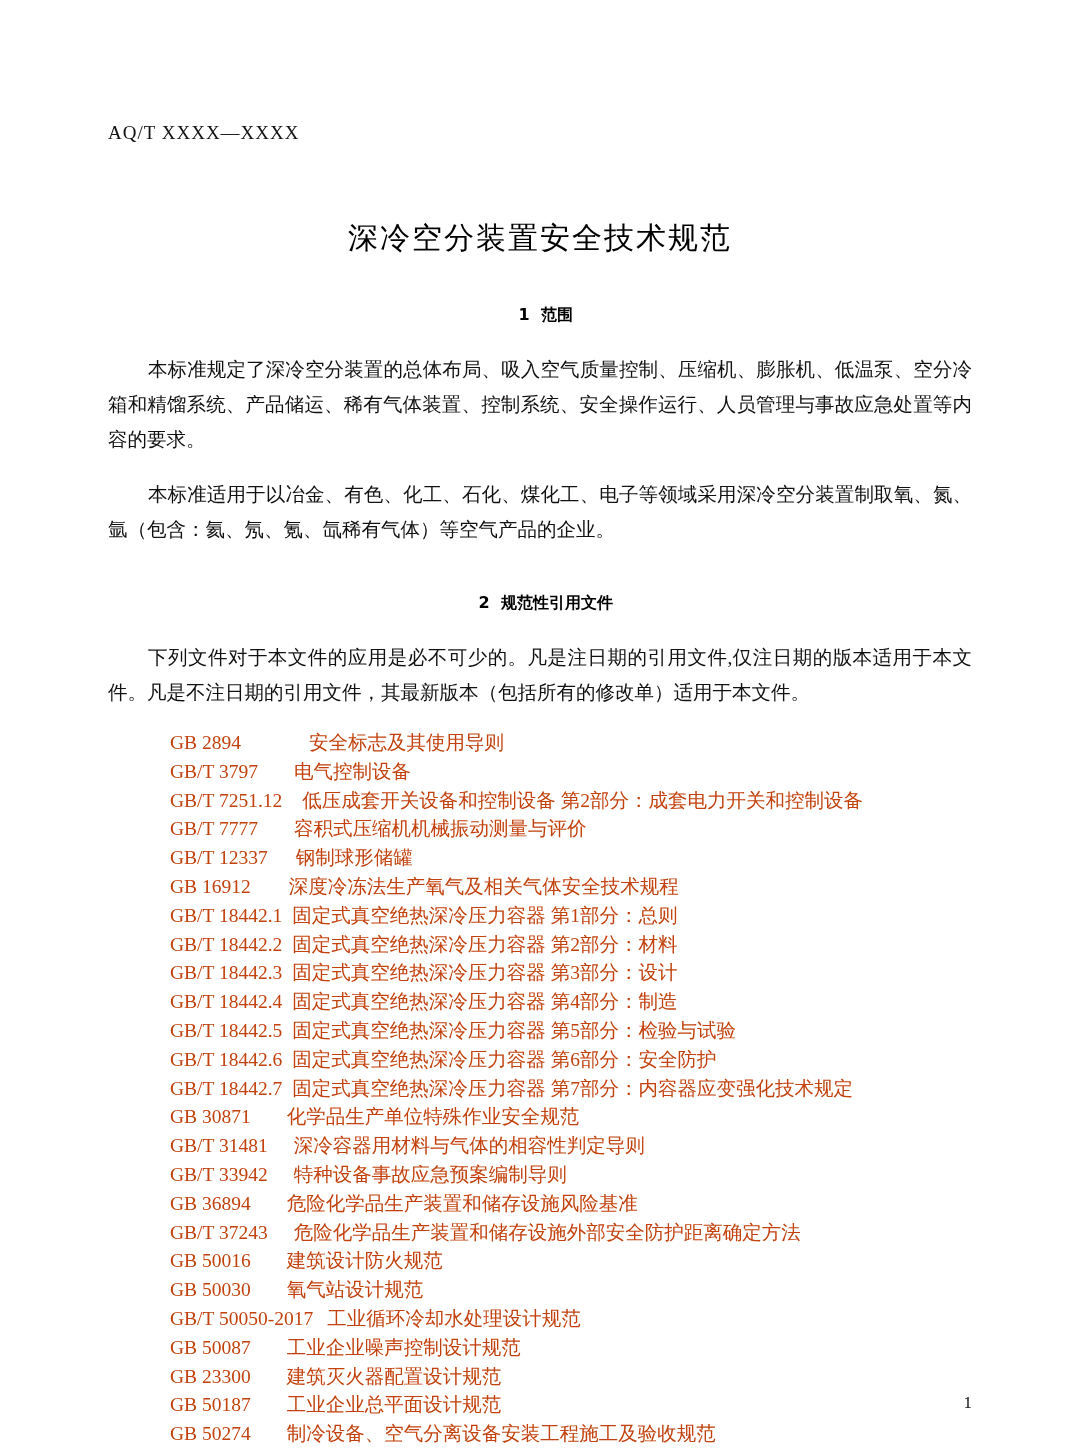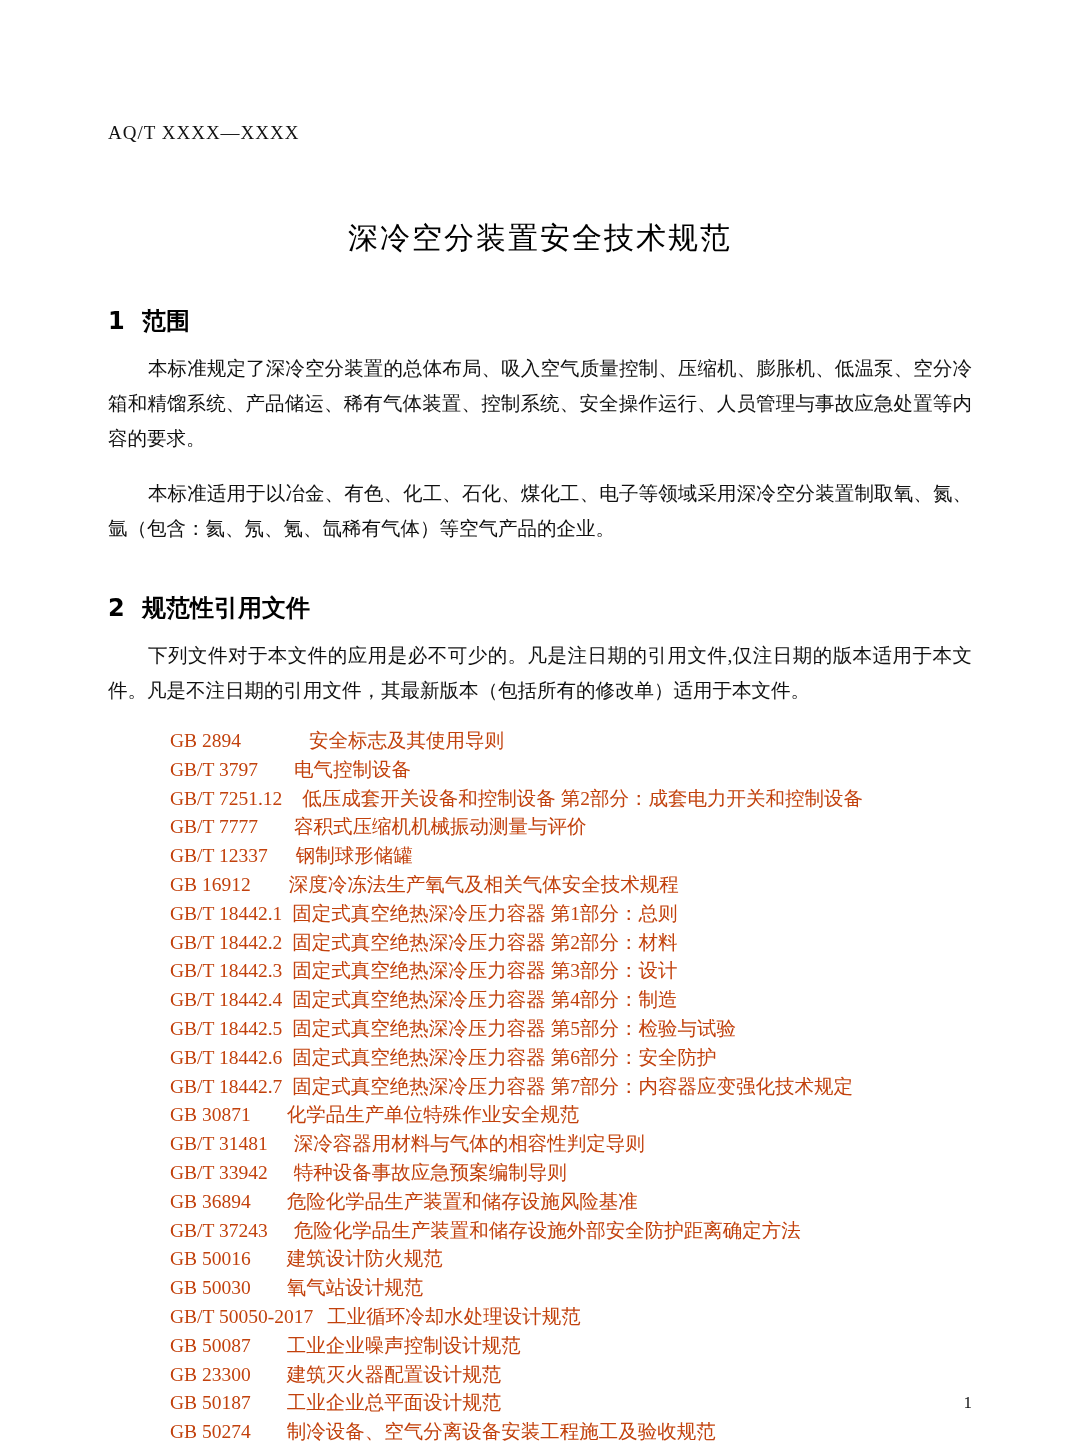--- a/index.html
+++ b/index.html
@@ -33,36 +33,37 @@
   .doc-title {
     text-align: center;
     font-size: 30px;
     font-weight: normal;
     letter-spacing: 2px;
     margin-top: 74px;
     font-family: "DejaVu Sans", "Liberation Sans", sans-serif;
     color: #000;
   }
   .section-heading {
-    font-size: 24px;
+    font-size: 16px;
     font-weight: bold;
     font-family: "DejaVu Sans", "Liberation Sans", sans-serif;
     margin-top: 46px;
     color: #000;
+    text-align: center;
   }
   .section-heading .num {
     display: inline-block;
     min-width: 34px;
   }
   .para {
     font-size: 19.5px;
     line-height: 35px;
     text-align: justify;
     text-justify: inter-ideograph;
-    margin-top: 14px;
+    margin-top: 26px;
     text-indent: 40px;
     color: #111;
   }
   .para.tight {
     margin-top: 16px;
   }
   .ref-list {
     margin-top: 10px;
     list-style: none;
     padding: 0;

